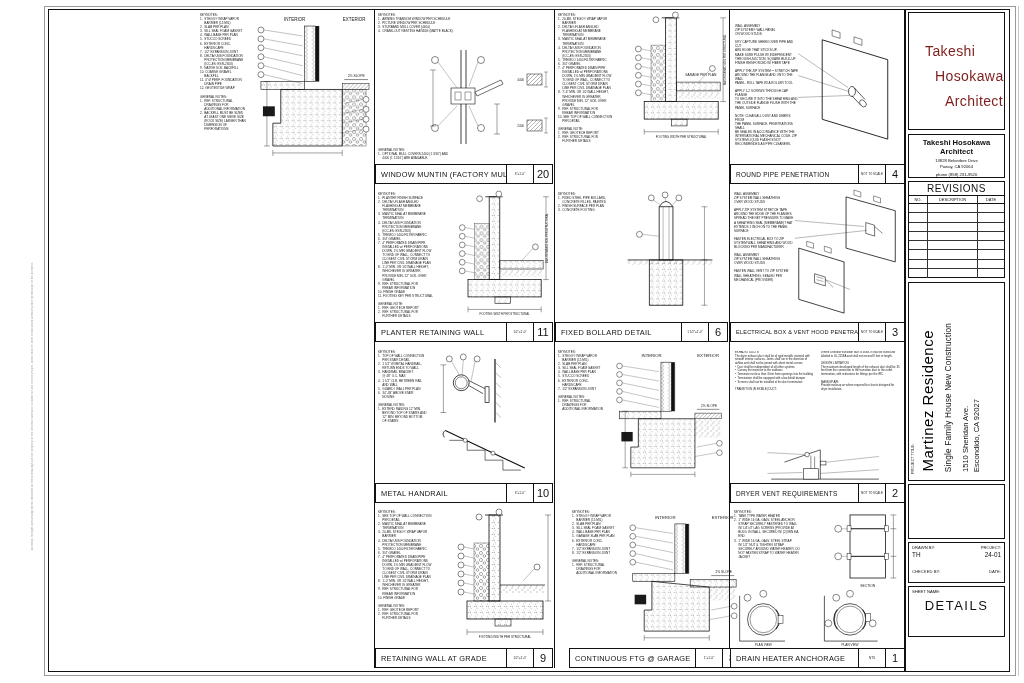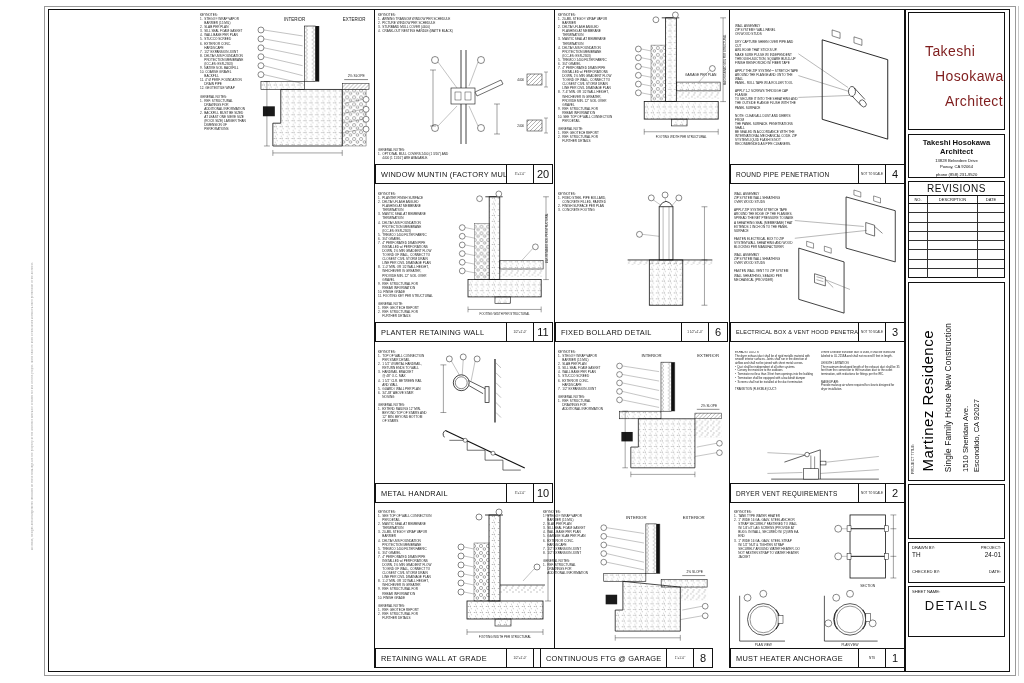--- a/index.html
+++ b/index.html
@@ -746,21 +746,21 @@
       </g>
       <text x="68" y="129" font-size="3" text-anchor="middle">FOOTING WIDTH PER STRUCTURAL</text>
     </svg>
     <div class="tbar">
       <div class="tname">RETAINING WALL AT GRADE</div>
       <div class="tscale">1/2"=1'-0"</div>
       <div class="tnum">9</div>
     </div>
   </div>
 
-  <div class="panel" style="left:540px;top:507px;width:173px;height:161px">
+  <div class="panel" style="left:569px;top:507px;width:173px;height:161px">
     <div class="kn" style="left:3px;top:3px;width:57px;bottom:21px">KEYNOTES:
 1.  STEGO® WRAP VAPOR
      BARRIER (15 MIL)
 2.  SLAB PER PLAN
 3.  SILL SEAL FOAM GASKET
 4.  WALL BASE PER PLAN
 5.  GARAGE SLAB PER PLAN
 6.  EXTERIOR CONC.
      HARDSCAPE
 7.  1/2" EXPANSION JOINT
@@ -869,21 +869,21 @@
       <rect x="134" y="104" width="5" height="8" fill="#fff" stroke="#111" stroke-width="0.5"></rect>
       <g stroke="#111" stroke-width="0.5" fill="#fff">
         <circle cx="104" cy="88" r="3.5"></circle>
           <circle cx="118" cy="84" r="3.5"></circle>
         <circle cx="96" cy="114" r="3.5"></circle>
           <circle cx="141" cy="114" r="3.5"></circle>
       </g>
       <text x="118" y="137" font-size="3.2" text-anchor="middle">PLAN VIEW</text>
     </svg>
     <div class="tbar">
-      <div class="tname">MUST HEATER ANCHORAGE</div>
+      <div class="tname">DRAIN HEATER ANCHORAGE</div>
       <div class="tscale">NTS</div>
       <div class="tnum">1</div>
     </div>
   </div>
 
   <div class="tb-box" style="top:12px;height:118px">
     <div class="logo">
       <span style="margin-left:16px">Takeshi</span>
       <span style="margin-left:26px">Hosokawa</span>
       <span style="margin-left:36px">Architect</span>

